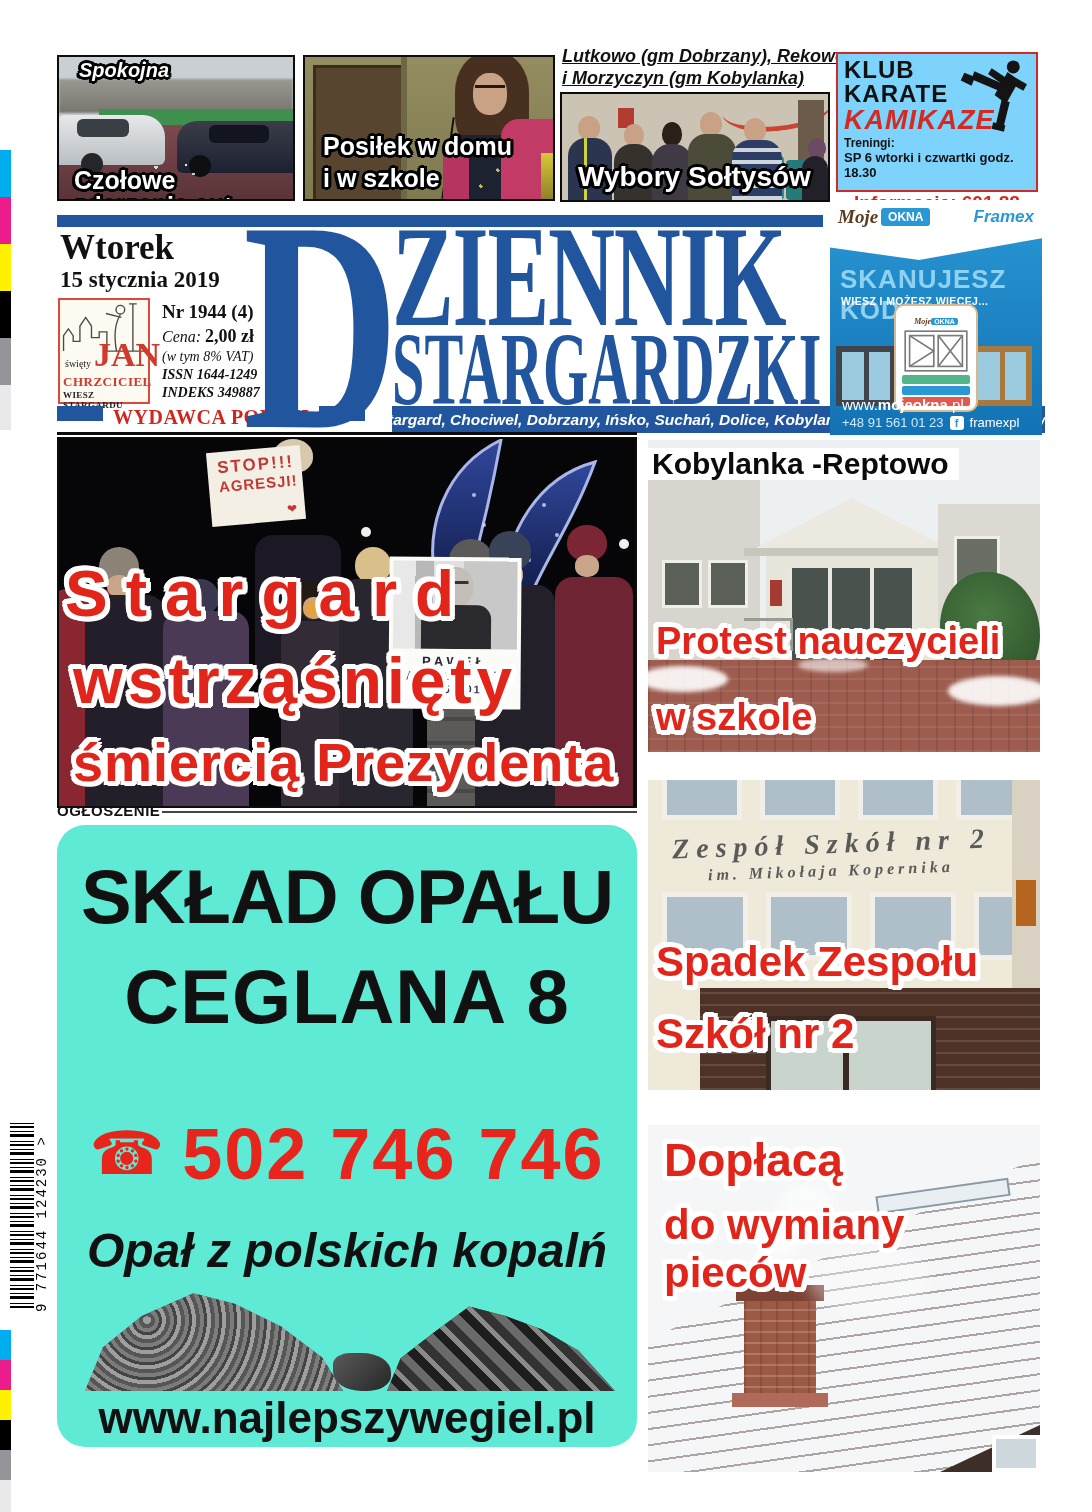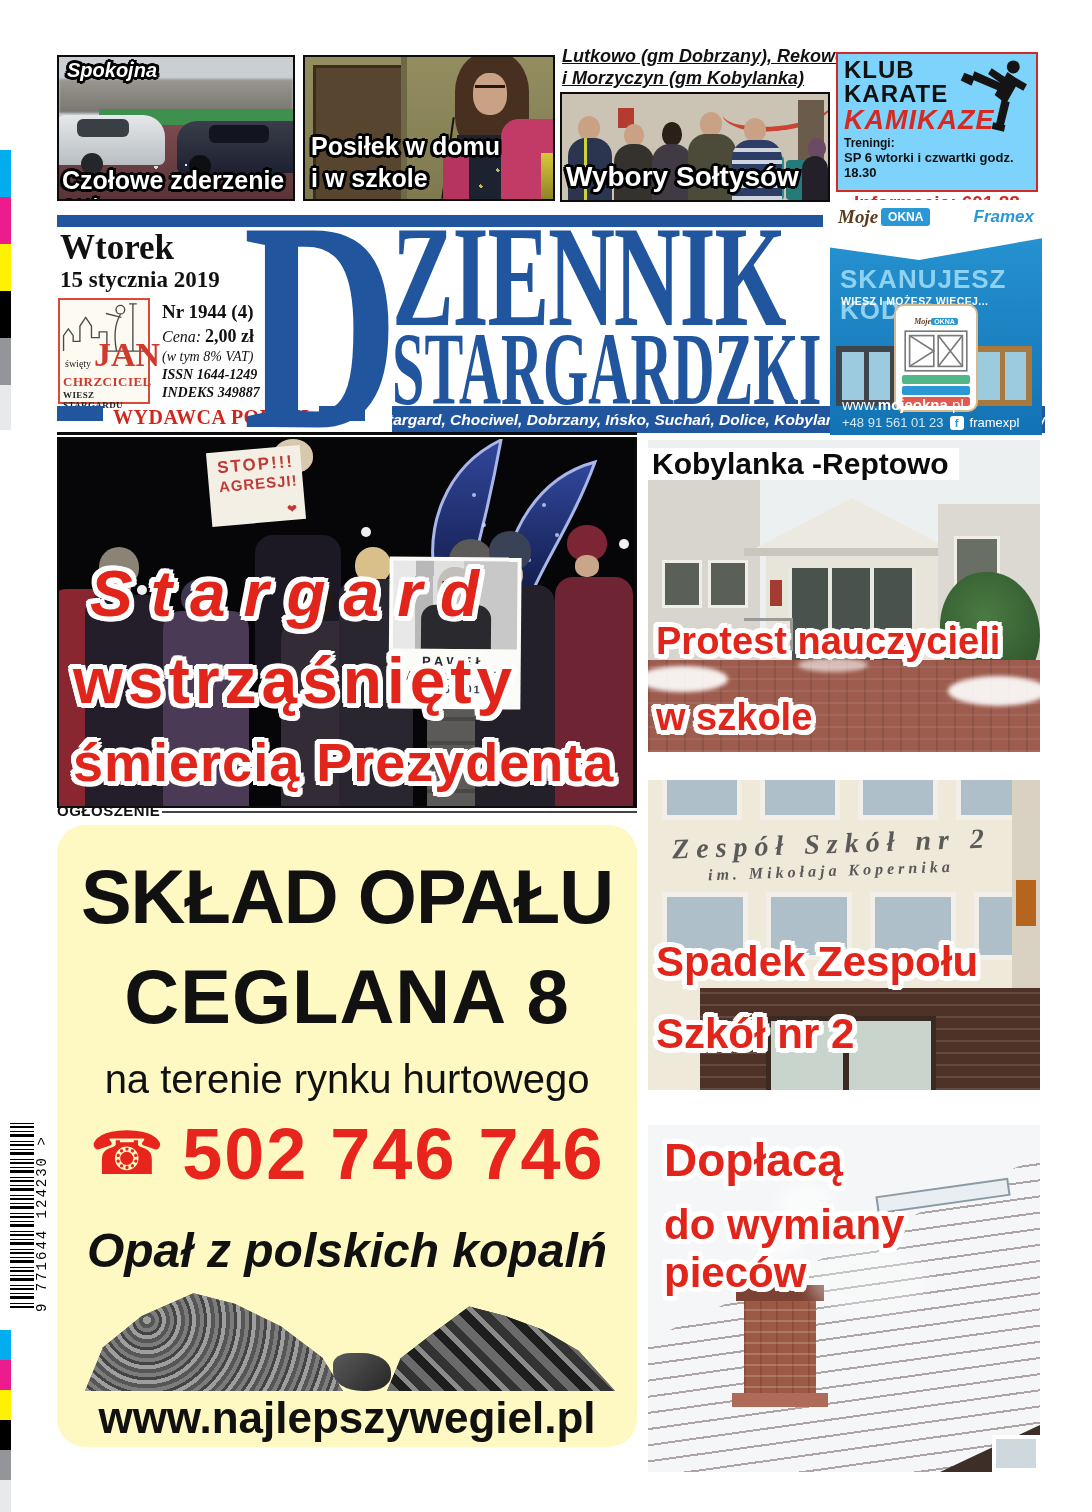--- a/index.html
+++ b/index.html
@@ -10,21 +10,21 @@
   .b{font-weight:bold;}
   .i{font-style:italic;}
   
   .ob{text-shadow:-2px -2px 0 #000,2px -2px 0 #000,-2px 2px 0 #000,2px 2px 0 #000,
       -3px 0 0 #000,3px 0 0 #000,0 -3px 0 #000,0 3px 0 #000,-3px 2px 0 #000,3px -2px 0 #000;}
   .ow{color:#e1251b;font-weight:bold;
       text-shadow:-4px -4px 0 #fff,4px -4px 0 #fff,-4px 4px 0 #fff,4px 4px 0 #fff,
       -5px 0 0 #fff,5px 0 0 #fff,0 -5px 0 #fff,0 5px 0 #fff,
       -3px -5px 0 #fff,3px 5px 0 #fff,5px 3px 0 #fff,-5px -3px 0 #fff;}
   .photo{position:absolute;overflow:hidden;border:2px solid #0c0c0c;background:#777;}
-  .capW{color:#fff;font-weight:bold;line-height:1.05;}
+  .capW{color:#fff;font-weight:bold;line-height:1.05;margin-left:12px;}
   .kicker{position:absolute;background:#fff;color:#0b0b0b;font-weight:bold;padding:1px 10px 1px 4px;line-height:1.0;}
   .blue{background:#21559e;}
   
   #logoD{color:#21559e;font-family:"Liberation Serif",serif;font-weight:bold;font-size:300px;line-height:.72;transform:scaleX(.72);transform-origin:left top;}
   #logoZ{color:#21559e;font-family:"Liberation Serif",serif;font-weight:bold;font-size:145px;line-height:.72;letter-spacing:-2px;transform:scaleX(.64);transform-origin:left top;}
   #logoS{color:#21559e;font-family:"Liberation Serif",serif;font-weight:bold;font-size:104px;line-height:.72;transform:scaleX(.56);transform-origin:left top;}
   .cbar{position:absolute;left:0;width:11px;}
   .win{position:absolute;background:#aebfc9;border:5px solid #f2efe8;}
   .fxwin{position:absolute;width:60px;height:60px;display:flex;gap:5px;padding:6px;box-sizing:border-box;}
   .fxwin>span{flex:1;background:#9ccadf;display:block;}
@@ -302,21 +302,21 @@
       <div style="position:relative;height:88px;background:linear-gradient(90deg,#e8e8e8 0 22px,#b8b8b8 22px 40px,#e0e0e0 40px 70px,#c8c8c8 70px 100%);overflow:hidden;">
         <div style="position:absolute;left:44px;top:6px;width:36px;height:40px;background:#c4beb8;border-radius:46%;"></div>
         <div style="position:absolute;left:49px;top:20px;width:26px;height:8px;border-top:3px solid #333;"></div>
         <div style="position:absolute;left:28px;top:44px;width:70px;height:44px;background:#2a2a2e;border-radius:14px 14px 0 0;"></div>
       </div>
       <div class="b" style="text-align:center;font-size:13px;letter-spacing:4px;color:#272733;margin-top:5px;">PAWEŁ</div>
       <div class="b" style="text-align:center;font-size:12.5px;letter-spacing:2px;color:#272733;">ADAMOWICZ</div>
       <div class="b" style="text-align:center;font-size:11px;letter-spacing:2px;color:#3a3a55;">1965-2019</div>
     </div>
 
-    <div class="ab ow" style="left:31px;top:118px;font-size:64px;letter-spacing:18px;z-index:6;font-style:italic;">Stargard</div>
+    <div class="ab ow" style="left:6px;top:118px;font-size:64px;letter-spacing:18px;z-index:6;">Stargard</div>
     <div class="ab ow" style="left:14px;top:205px;font-size:64px;letter-spacing:5px;z-index:6;">wstrząśnięty</div>
     <div class="ab ow" style="left:14px;top:292px;font-size:54px;letter-spacing:1px;z-index:6;">śmiercią Prezydenta</div>
   </div>
 
   <div class="ab" style="left:648px;top:440px;width:392px;height:312px;overflow:hidden;background:#edf0f0;">
     <div class="ab" style="left:0;top:10px;width:112px;height:212px;background:#d8d5cf;"></div>
     <div class="ab" style="left:14px;top:120px;width:34px;height:42px;background:#5a5f58;border:3px solid #efefe8;"></div>
     <div class="ab" style="left:60px;top:120px;width:34px;height:42px;background:#5a5f58;border:3px solid #efefe8;"></div>
     <div class="ab" style="left:104px;top:58px;width:0;height:0;border-left:100px solid transparent;border-right:100px solid transparent;border-bottom:52px solid #ece9e0;"></div>
     <div class="ab" style="left:96px;top:108px;width:216px;height:8px;background:#c9c6bd;"></div>
@@ -373,24 +373,23 @@
     <div class="smoke" style="left:160px;top:120px;width:120px;height:70px;opacity:.35;"></div>
     <div class="ab" style="left:292px;top:300px;width:100px;height:47px;background:#3d2f28;clip-path:polygon(0 100%,100% 0,100% 100%);"></div>
     <div class="ab" style="left:344px;top:310px;width:48px;height:37px;background:#cfd8dd;border:4px solid #fff;box-sizing:border-box;"></div>
     <div class="ab ow" style="left:16px;top:8px;font-size:46px;">Dopłacą</div>
     <div class="ab ow" style="left:16px;top:76px;font-size:42px;">do wymiany pieców</div>
   </div>
 
   <div class="ab b" style="left:57px;top:802px;font-size:15px;letter-spacing:.5px;">OGŁOSZENIE</div>
   <div class="ab" style="left:162px;top:811px;width:475px;height:2px;background:#444;"></div>
 
-  <div class="ab" style="left:57px;top:825px;width:580px;height:622px;background:#fef9c3;border-radius:28px;overflow:hidden;">
+  <div class="ab" style="left:57px;top:825px;width:580px;height:622px;background:#5eead4;border-radius:28px;overflow:hidden;">
     <div class="ab b" style="left:0;top:28px;width:100%;text-align:center;font-size:76px;letter-spacing:-1px;">SKŁAD OPAŁU</div>
     <div class="ab b" style="left:0;top:128px;width:100%;text-align:center;font-size:76px;letter-spacing:1px;">CEGLANA 8</div>
-    <div class="ab" style="left:0;top:232px;width:100%;text-align:center;font-size:40px;">na terenie rynku hurtowego</div>
     <div class="ab" style="left:0;top:288px;width:100%;display:flex;align-items:center;justify-content:center;gap:18px;">
       <span style="color:#e8251d;font-size:60px;line-height:1;">☎</span>
       <span class="b" style="color:#e8251d;font-size:72px;letter-spacing:2px;">502 746 746</span>
     </div>
     <div class="ab b i" style="left:0;top:398px;width:100%;text-align:center;font-size:48px;">Opał  z polskich kopalń</div>
     <div class="ab" style="left:28px;top:462px;width:258px;height:104px;
       background:#6a6a6a;background-image:repeating-radial-gradient(circle at 24% 32%,#9e9e9e 0 4px,#565656 4px 8px,#7c7c7c 8px 12px,#444 12px 15px);
       clip-path:polygon(0 100%,7% 58%,22% 28%,42% 6%,58% 16%,76% 38%,92% 68%,100% 100%);"></div>
     <div class="ab" style="left:276px;top:528px;width:58px;height:38px;background:linear-gradient(135deg,#5a5a5a,#262626);border-radius:30% 50% 40% 50%;"></div>
     <div class="ab" style="left:330px;top:470px;width:228px;height:96px;

